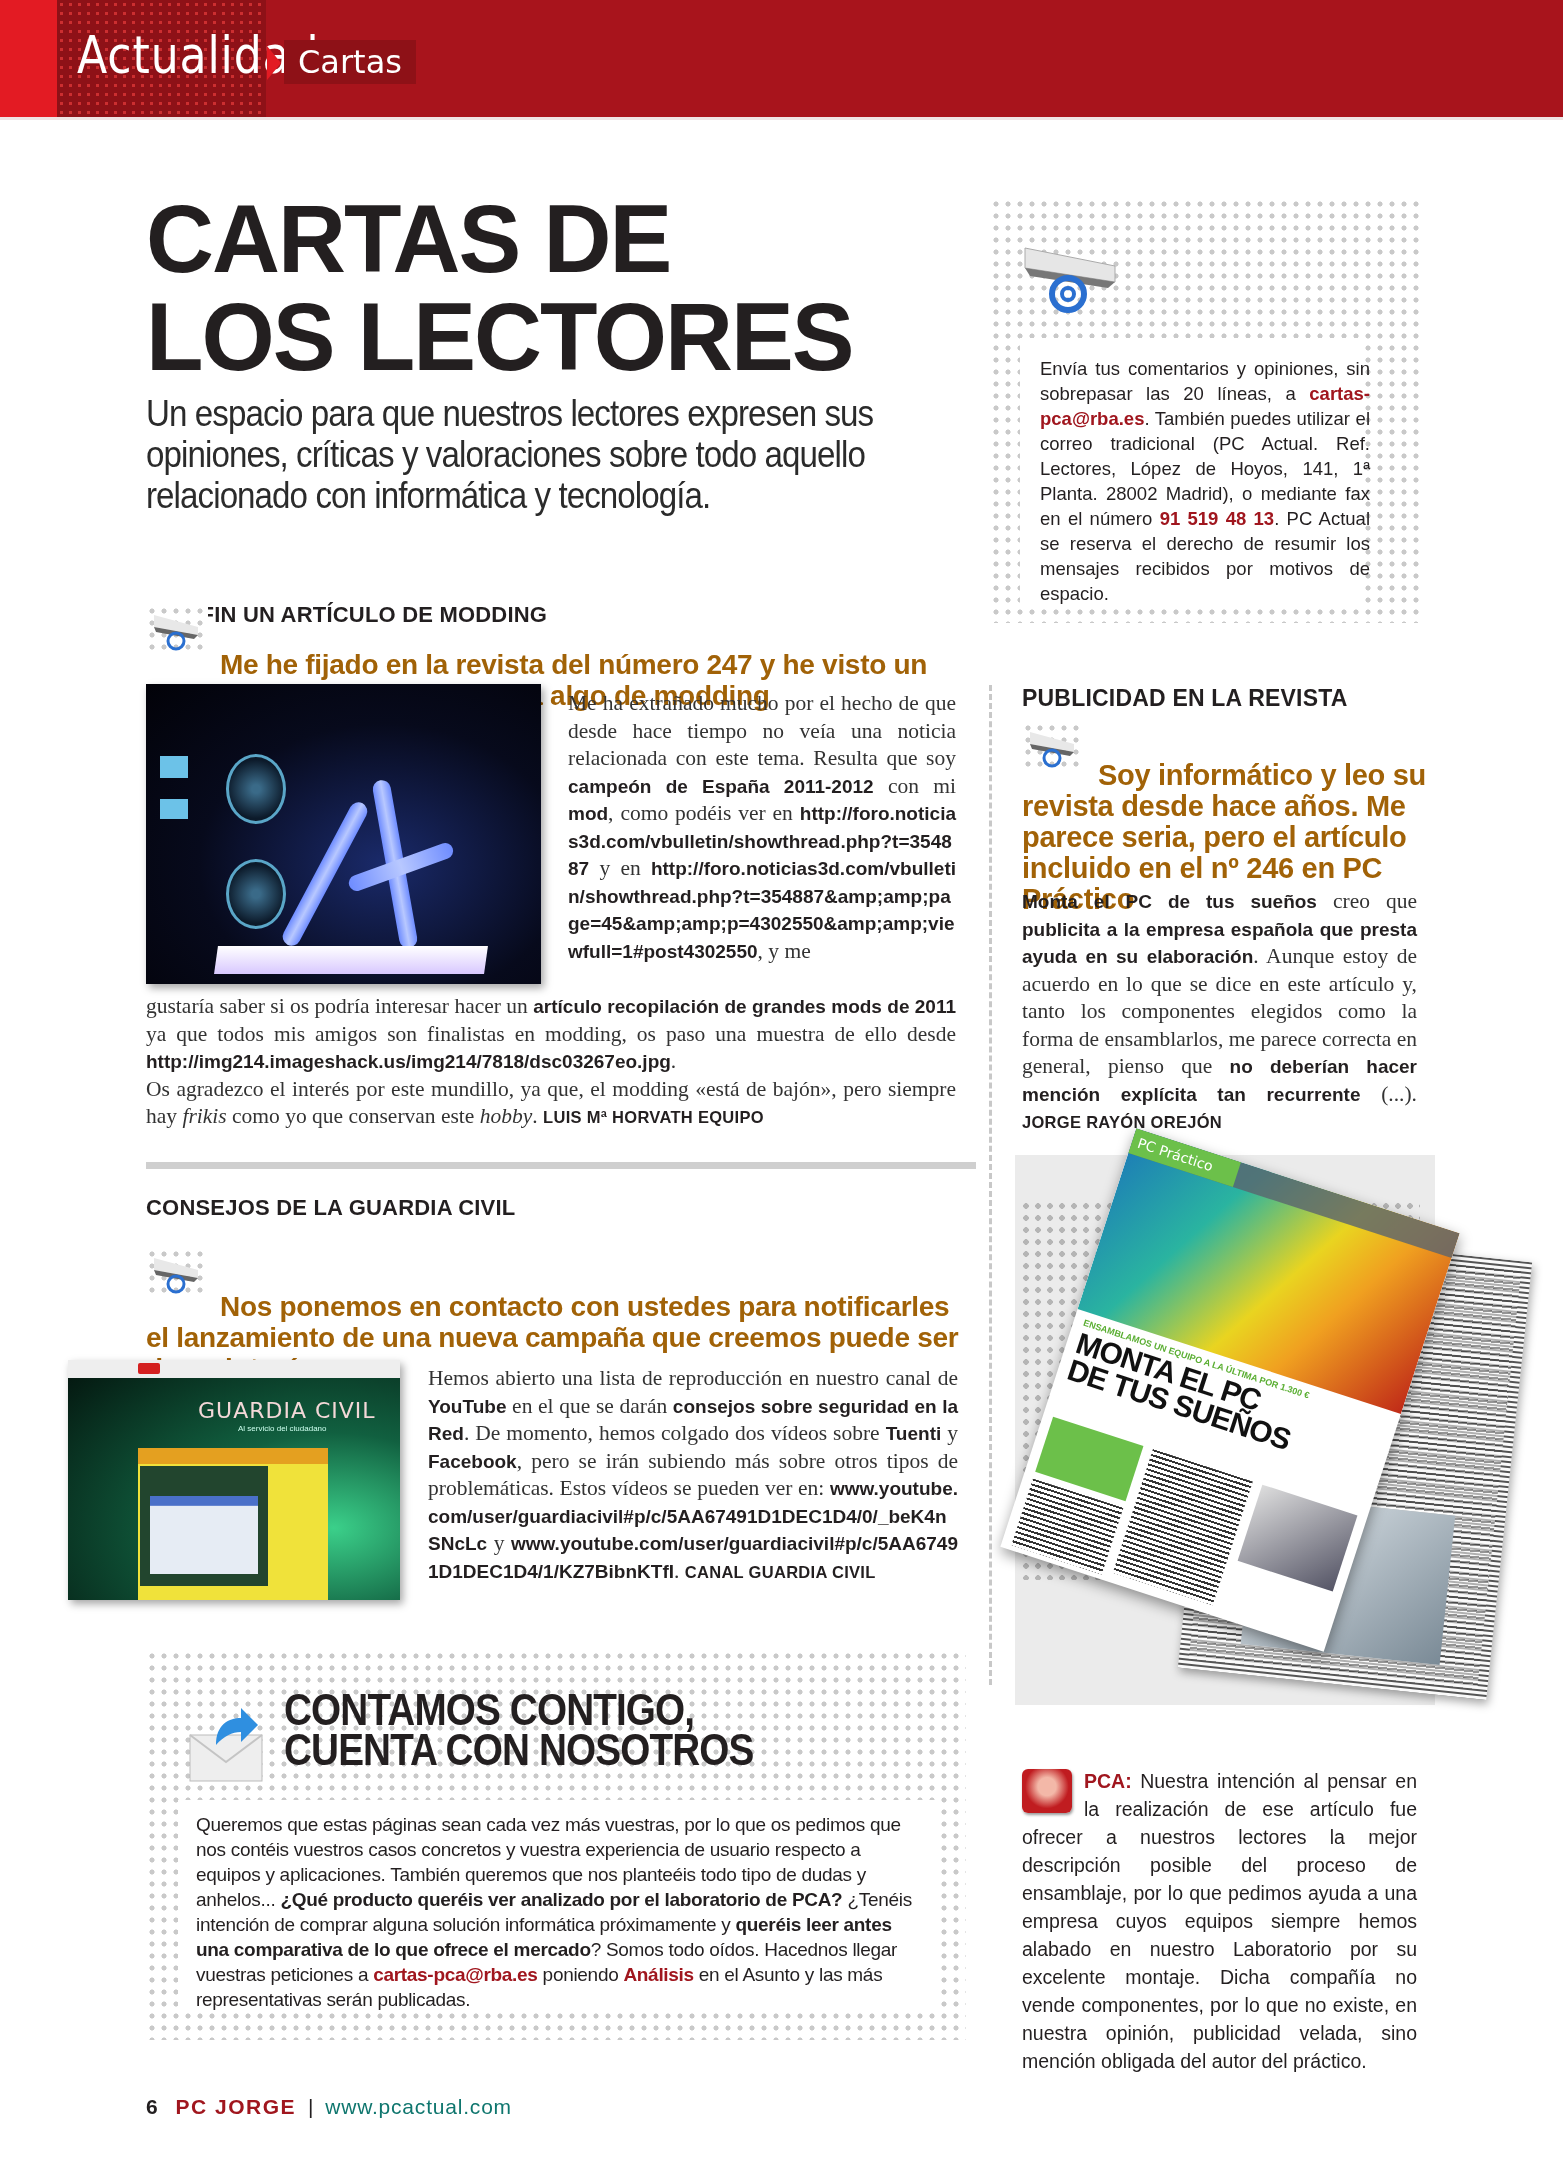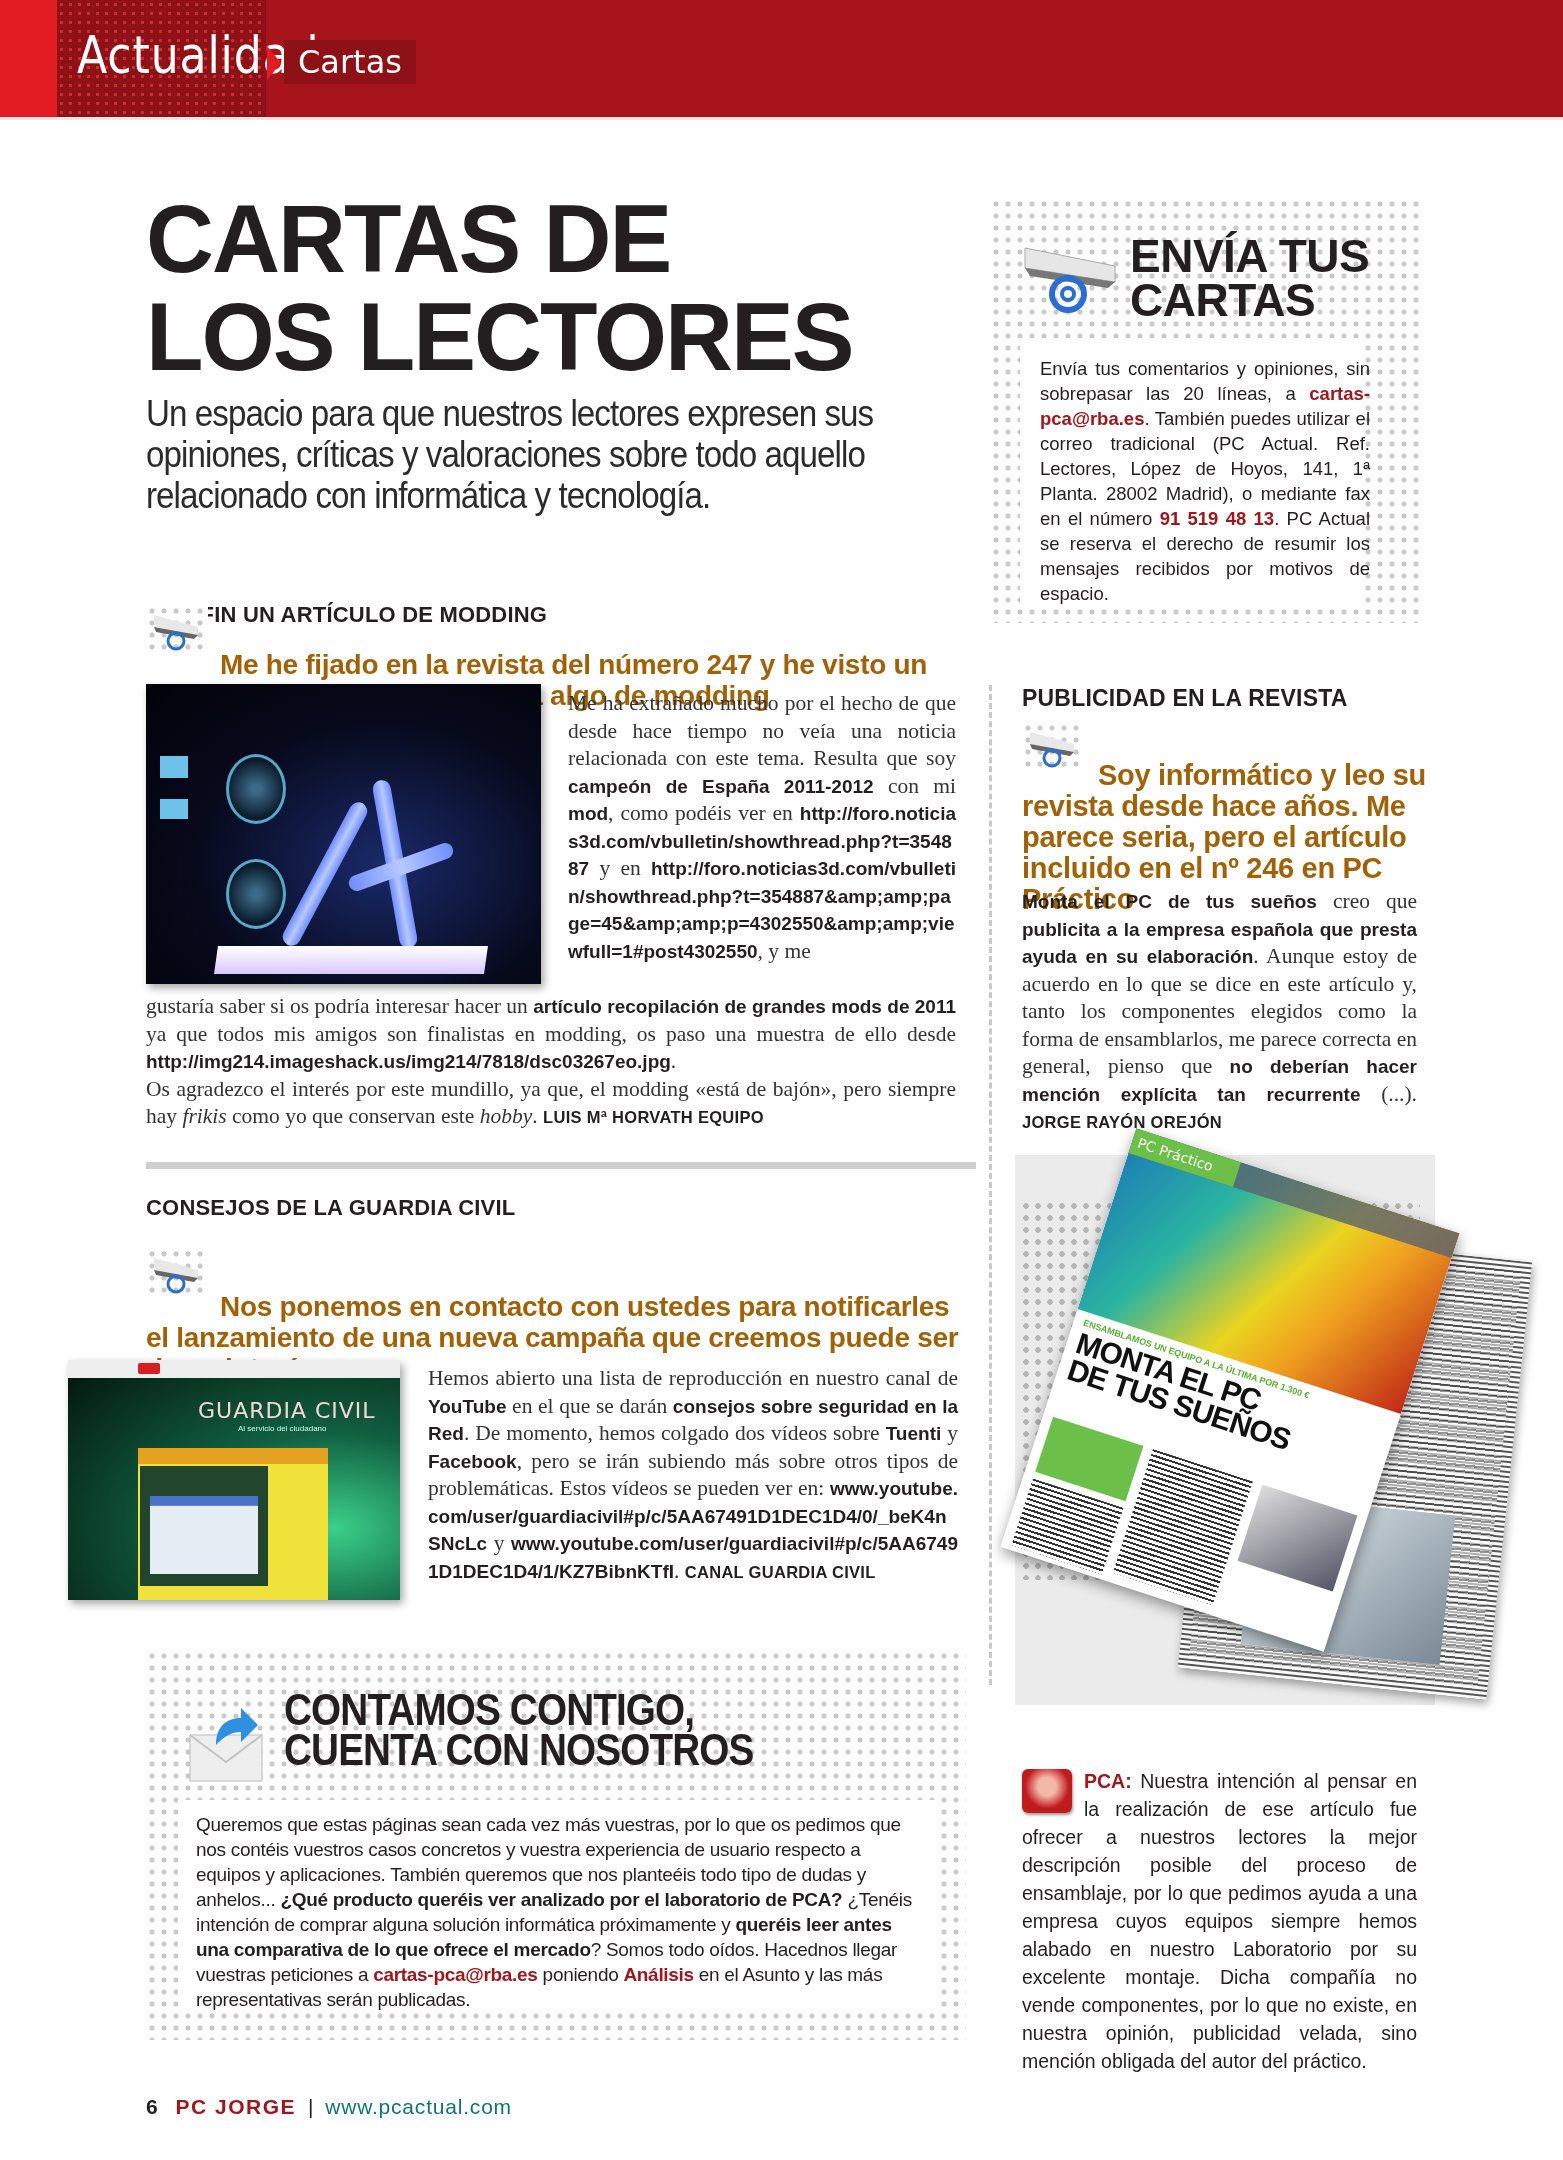--- a/index.html
+++ b/index.html
@@ -130,24 +130,20 @@
 </div>
 <div class="subtitle">Un espacio para que nuestros lectores expresen sus opiniones, críticas y valoraciones sobre todo aquello relacionado con informática y tecnología.</div>
 
 <div class="send-box dots">
   <svg class="icon" viewBox="0 0 100 80">
     <polygon points="5,10 95,28 95,44 5,30" fill="#e6e6e6" stroke="#aaa"></polygon>
     <polygon points="5,30 95,44 88,50 10,38" fill="#777"></polygon>
     <circle cx="48" cy="56" r="16" fill="none" stroke="#2a6fd0" stroke-width="6"></circle>
     <circle cx="48" cy="56" r="6" fill="none" stroke="#2a6fd0" stroke-width="4"></circle>
   </svg>
-  <div class="head">
-    <div>ENVÍA TUS</div>
-    <div>CARTAS</div>
-  </div>
   <div class="inner"></div>
   <div class="body"><span>Envía tus comentarios y opiniones, sin sobrepasar las 20 líneas, a </span><span class="red">cartas-pca@rba.es</span><span>. También puedes utilizar el correo tradicional (PC Actual. Ref. Lectores, López de Hoyos, 141, 1ª Planta. 28002 Madrid), o mediante fax en el número </span><span class="red">91 519 48 13</span><span>. PC Actual se reserva el derecho de resumir los mensajes recibidos por motivos de espacio.</span></div>
 </div>
 
 <div class="kicker" style="left:146px;top:602px;">POR FIN UN ARTÍCULO DE MODDING</div>
 <svg class="mini-icon dots" style="left:146px;top:605px;" viewBox="0 0 62 50">
   <rect x="0" y="0" width="62" height="50" fill="url(#none)" opacity="0"></rect>
   <polygon points="8,10 52,22 52,30 8,22" fill="#e8e8e8"></polygon>
   <polygon points="8,22 52,30 48,34 10,27" fill="#666"></polygon>
   <circle cx="30" cy="36" r="8" fill="none" stroke="#2a6fd0" stroke-width="3"></circle>

